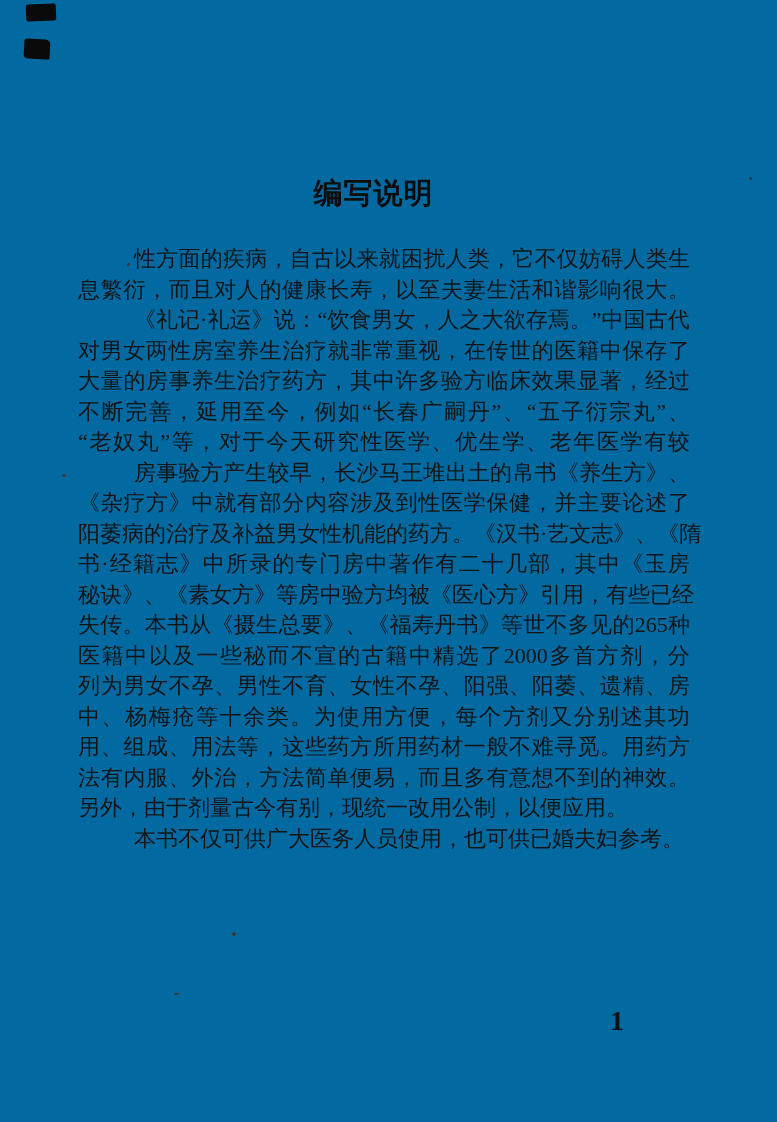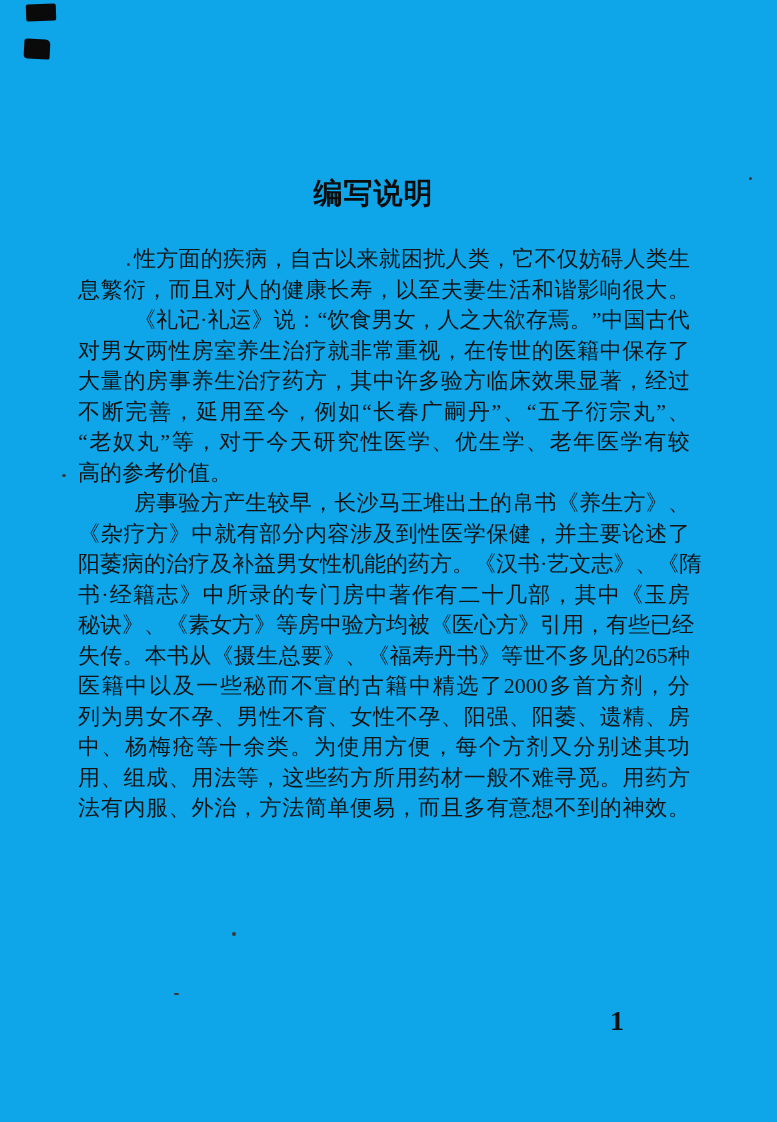--- a/index.html
+++ b/index.html
@@ -4,21 +4,21 @@
 <style>
   html, body {
     margin: 0;
     padding: 0;
     background: #ffffff;
   }
   .page {
     position: relative;
     width: 777px;
     height: 1122px;
-    background: #0ea5e9;
+    background: #0369a1;
     overflow: hidden;
     color: #151515;
   }
   .title {
     position: absolute;
     top: 174px;
     left: 0;
     width: 100%;
     text-align: center;
     transform: translateX(-15px);
@@ -296,21 +296,20 @@
         <span>生</span>
         <span>学</span>
         <span>、</span>
         <span>老</span>
         <span>年</span>
         <span>医</span>
         <span>学</span>
         <span>有</span>
         <span>较</span>
       </div>
-      <div class="text-line">高的参考价值。</div>
       <div class="text-line justify indent">
         <span>房</span>
         <span>事</span>
         <span>验</span>
         <span>方</span>
         <span>产</span>
         <span>生</span>
         <span>较</span>
         <span>早</span>
         <span>，</span>
@@ -614,17 +613,19 @@
         <span>有</span>
         <span>意</span>
         <span>想</span>
         <span>不</span>
         <span>到</span>
         <span>的</span>
         <span>神</span>
         <span>效</span>
         <span>。</span>
       </div>
+      <div class="text-line">另外，由于剂量古今有别，现统一改用公制，以便应用。</div>
+      <div class="text-line indent">本书不仅可供广大医务人员使用，也可供已婚夫妇参考。</div>
     </div>
 
   <div class="page-number">1</div>
 
 </div>
 
 </body></html>

